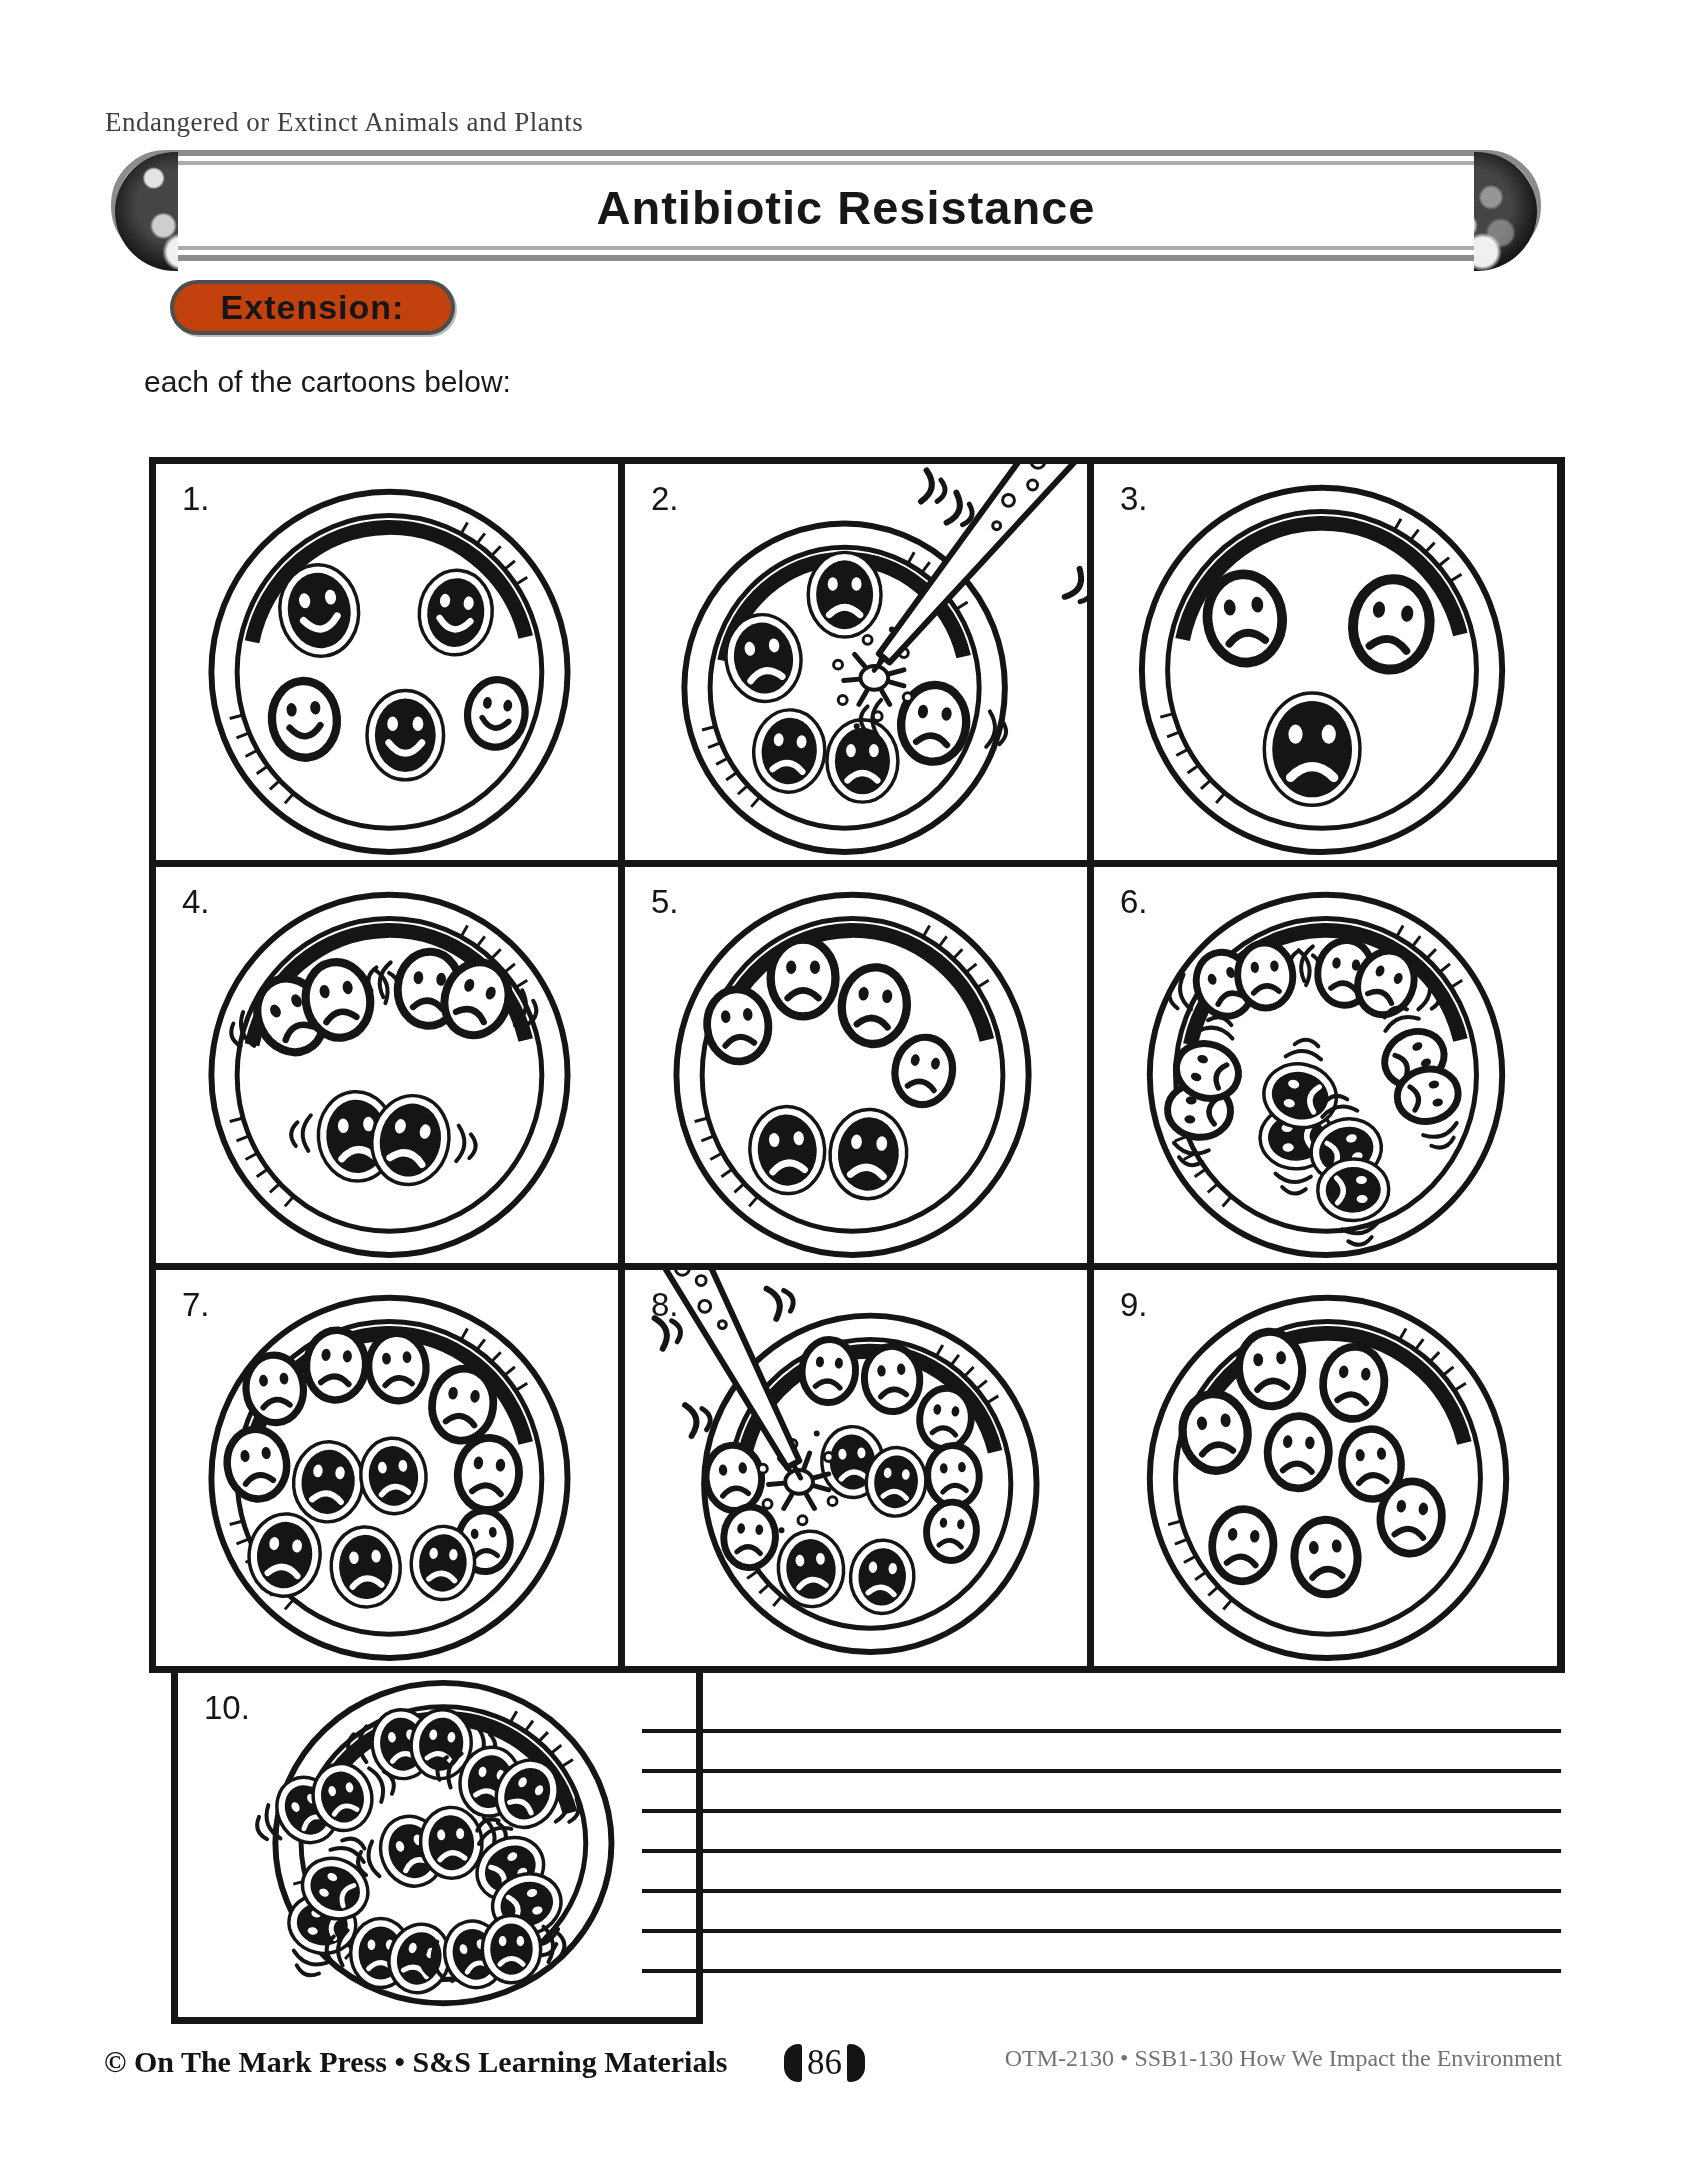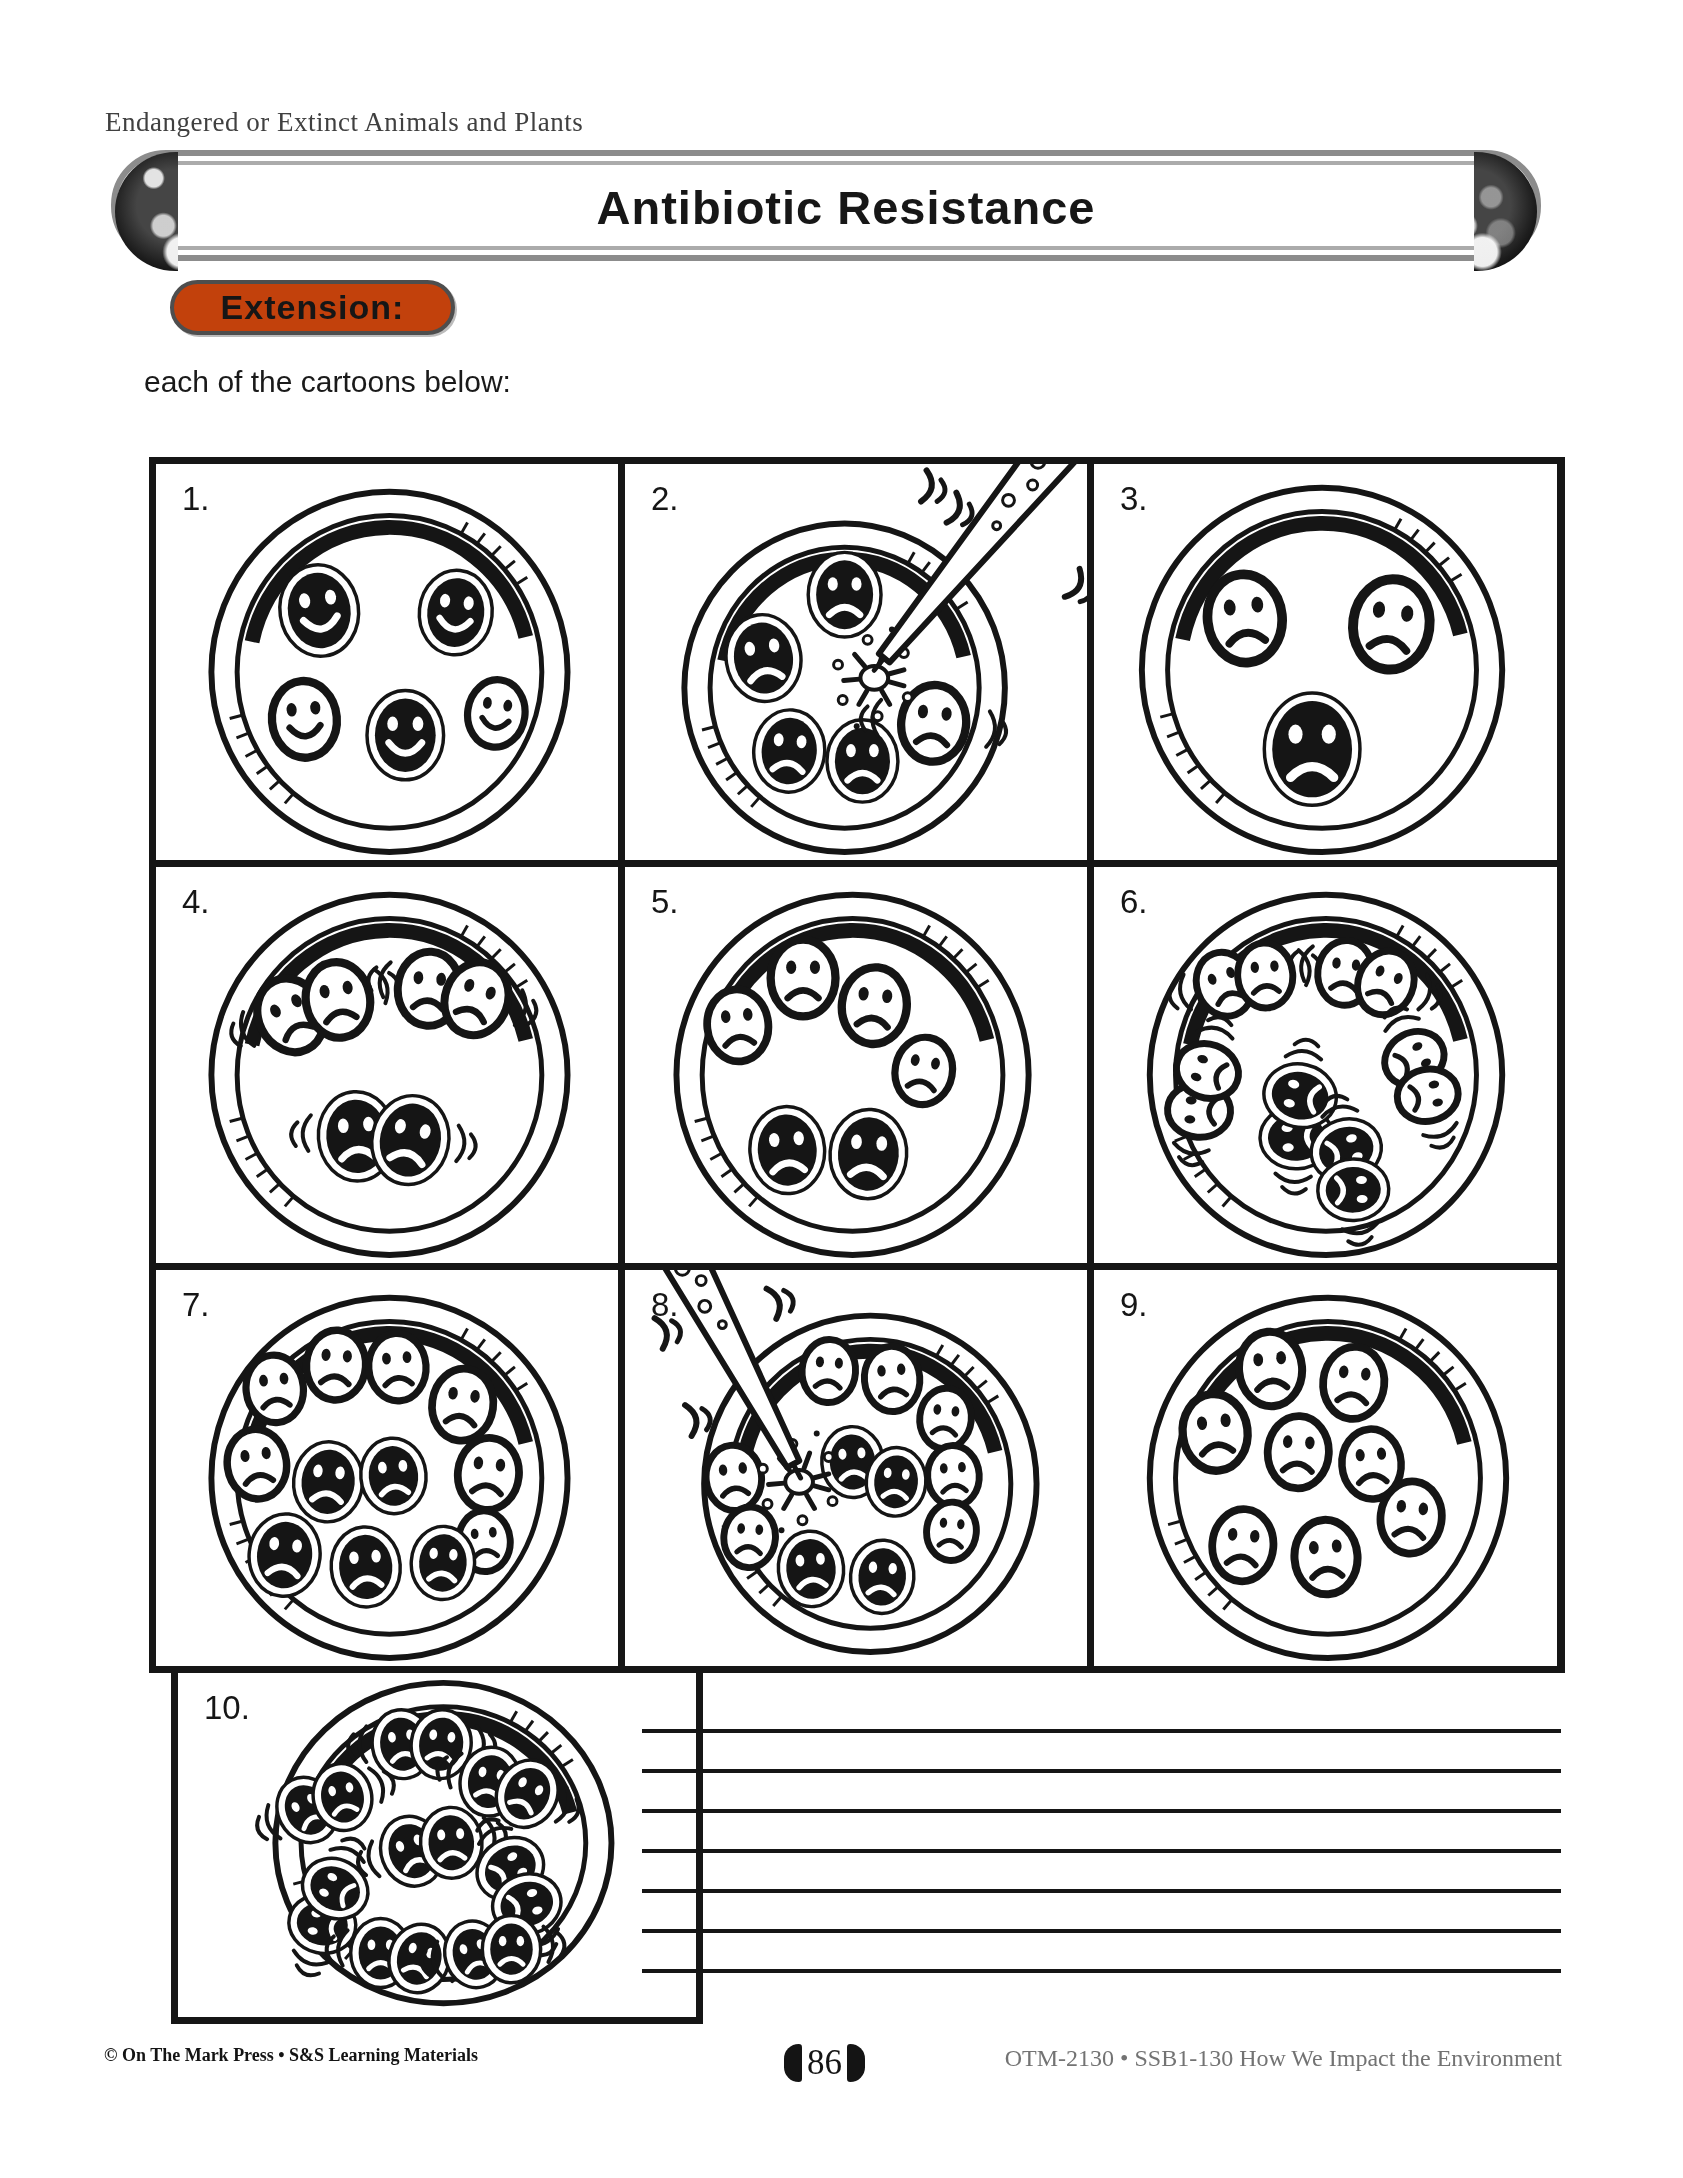--- a/index.html
+++ b/index.html
@@ -75,21 +75,21 @@
     position:absolute;left:26px;top:16px;font-size:33px;color:#161616;z-index:2;
   }
   .svg-slot,.svg-slot svg{position:absolute;left:0;top:0;width:100%;height:100%;}
   
   .answer-lines{position:absolute;left:642px;top:1729px;width:919px;}
   .answer-line{height:4px;background:#161616;margin-bottom:36px;}
   .answer-line:last-child{margin-bottom:0;}
   
   .footer{position:absolute;left:0;top:2041px;width:1683px;height:44px;
     font-family:"Liberation Serif", serif;}
-  .footer .copyright{position:absolute;left:104px;top:4px;font-size:18px;font-weight:bold;color:#141414;text-align:right;}
+  .footer .copyright{position:absolute;left:104px;top:4px;font-size:30px;font-weight:bold;color:#141414;text-align:right;}
   .footer .edition{position:absolute;right:121px;top:4px;font-size:24px;font-weight:normal;color:#737373;}
   .pageno-group{position:absolute;left:784px;top:0;display:flex;align-items:center;gap:5px;height:44px;}
   .half-moon{width:18px;height:38px;background:#141414;}
   .moon-left{border-radius:18px 4px 4px 18px;}
   .moon-right{border-radius:4px 18px 18px 4px;}
   .pageno{font-size:35px;color:#141414;}
 </style>
 </head>
 <body>
 

